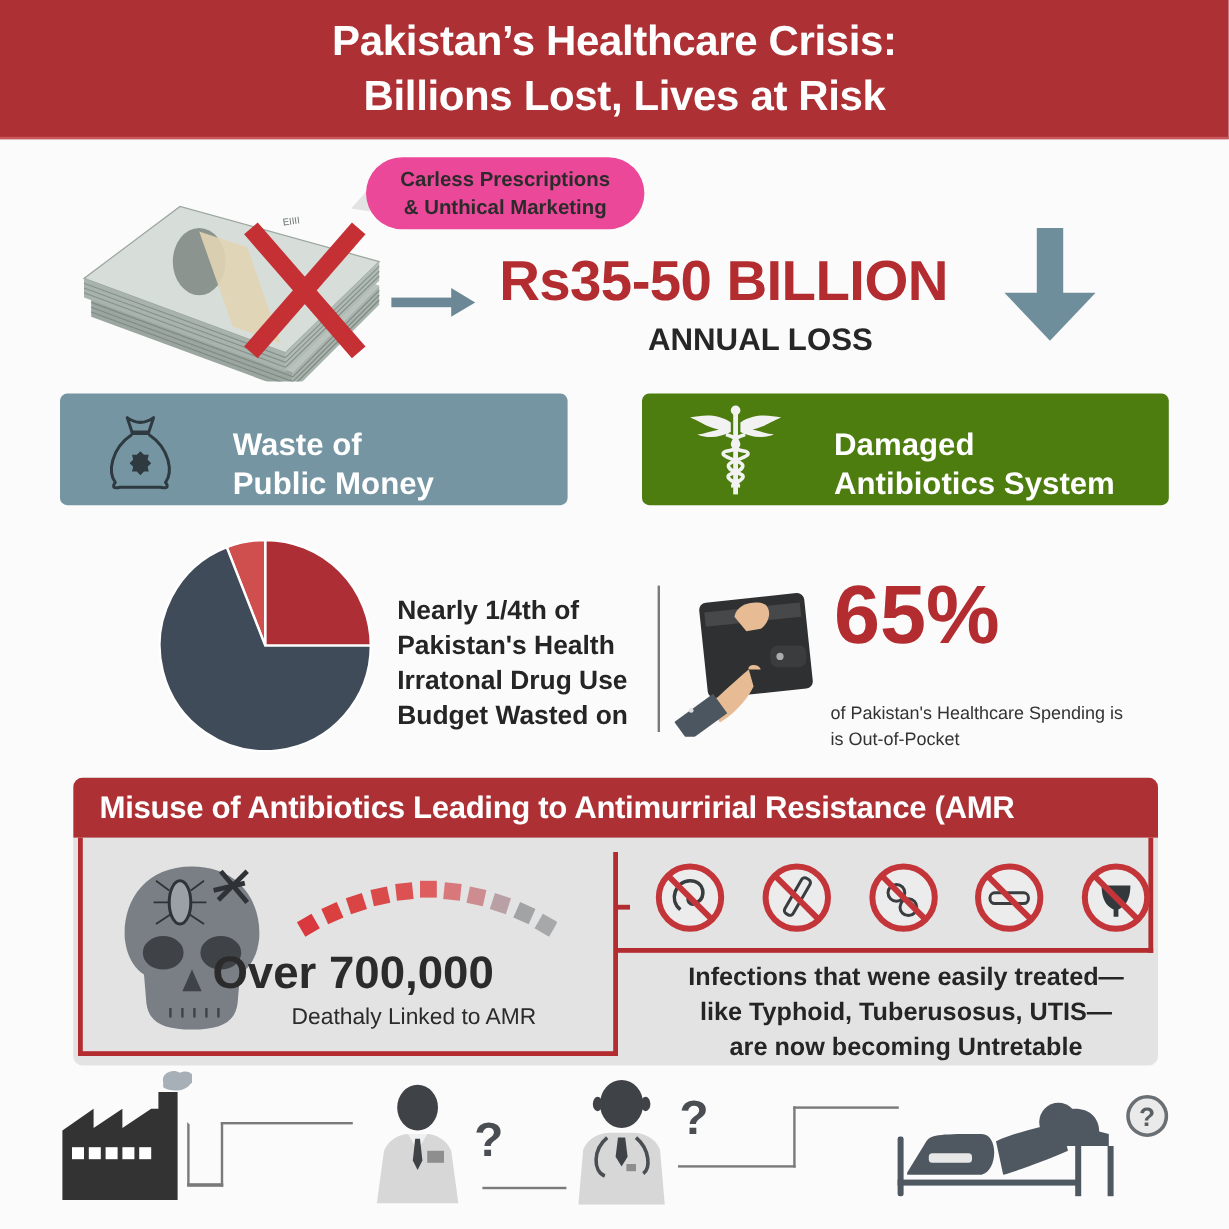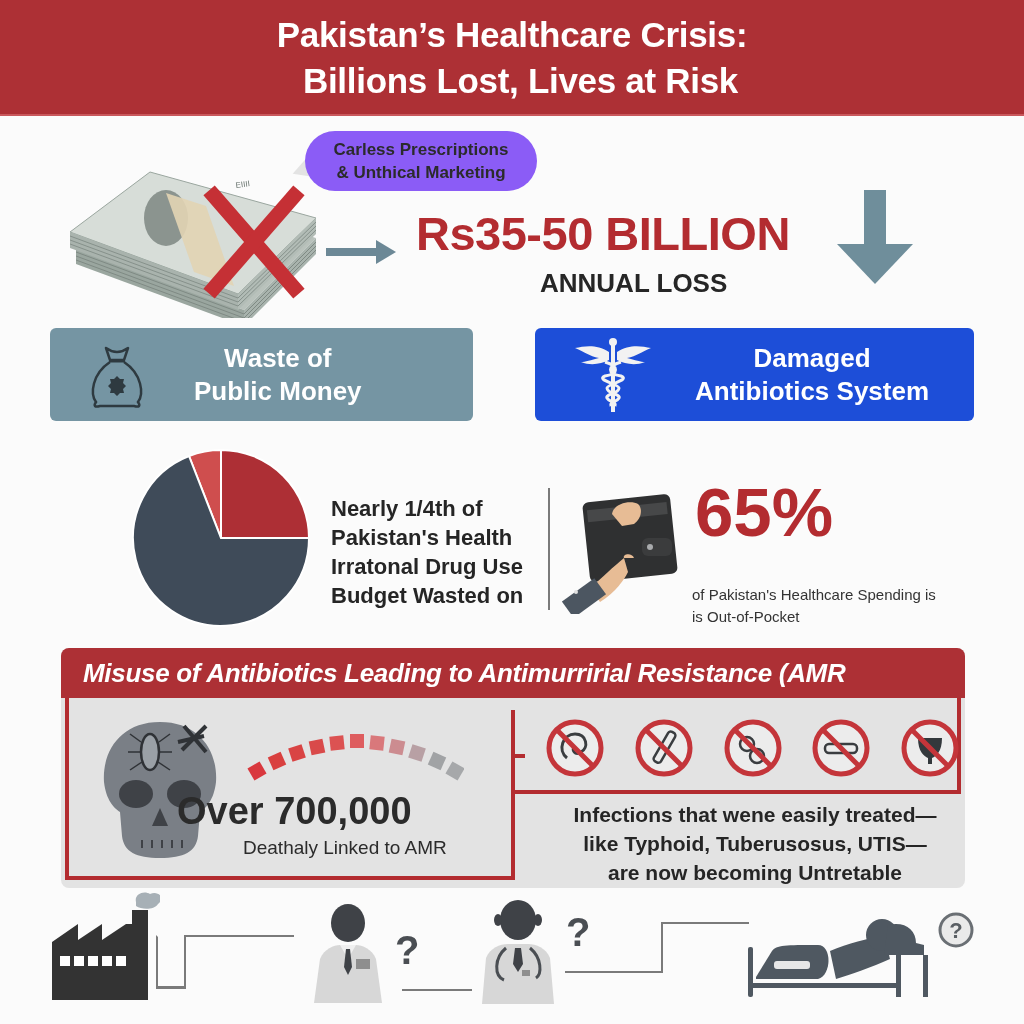--- a/index.html
+++ b/index.html
@@ -7,43 +7,43 @@
   body { position: relative; font-family: "Liberation Sans", "DejaVu Sans", sans-serif; color: #2b2b2b; }
   .abs { position: absolute; }
 
   
   .header { left: 0; top: 0; width: 1024px; height: 116px; background: #ad3035; border-bottom: 2px solid #c9585c; }
   .title { width: 100%; text-align: center; color: #fff; font-weight: 700; font-size: 35px; line-height: 46px; }
   .title.l1 { position: absolute; top: 12px; left: 0; letter-spacing: -0.3px; }
   .title.l2 { position: absolute; top: 58px; left: 0; padding-left: 17px; letter-spacing: -0.3px; }
 
   
-  .bubble { left: 305px; top: 131px; width: 232px; height: 60px; background: #8b5cf6; border-radius: 30px; text-align: center; font-size: 17px; line-height: 23px; padding-top: 7px; font-weight: 600; color: #2b2b2b; }
+  .bubble { left: 305px; top: 131px; width: 232px; height: 60px; background: #ec4899; border-radius: 30px; text-align: center; font-size: 17px; line-height: 23px; padding-top: 7px; font-weight: 600; color: #2b2b2b; }
   .bubble-tail { left: 292px; top: 158px; width: 0; height: 0; border-top: 12px solid transparent; border-bottom: 12px solid transparent; border-right: 22px solid #e3e3e3; transform: rotate(-20deg); }
 
   
   .loss-amount { left: 416px; top: 206px; font-size: 47px; font-weight: 700; color: #b32c30; letter-spacing: -0.5px; line-height: 56px; }
   .loss-label { left: 540px; top: 266px; font-size: 26px; font-weight: 700; color: #262626; line-height: 34px; }
 
   
   .box { height: 93px; border-radius: 6px; color: #fff; font-weight: 700; font-size: 26px; line-height: 33px; }
   .box.blue { left: 50px; top: 328px; width: 423px; background: #7595a3; }
-  .box.dark { left: 535px; top: 328px; width: 439px; background: #1d4ed8; }
-  .box .txt { position: absolute; top: 14px; text-align: center; }
+  .box.dark { left: 535px; top: 328px; width: 439px; background: #4d7c0f; }
+  .box .txt { position: absolute; top: 26px; }
   .box.blue .txt { left: 144px; }
   .box.dark .txt { left: 160px; }
 
   
   .pie-caption { left: 331px; top: 494px; font-size: 22px; font-weight: 700; line-height: 29px; color: #252525; }
   .vdivider { left: 548px; top: 488px; width: 2px; height: 122px; background: #7a7a7a; }
   .pct { left: 695px; top: 480px; font-size: 69px; font-weight: 700; color: #b32c30; line-height: 66px; }
   .pct-caption { left: 692px; top: 584px; font-size: 15px; line-height: 22px; color: #333; }
 
   
-  .amr-panel { left: 61px; top: 648px; width: 904px; height: 240px; background: #e3e3e3; border-radius: 8px; overflow: hidden; font-style: italic; }
+  .amr-panel { left: 61px; top: 648px; width: 904px; height: 240px; background: #e3e3e3; border-radius: 8px; overflow: hidden; }
   .amr-header { left: 0; top: 0; width: 904px; height: 50px; background: #ad3035; }
   .amr-title { position: absolute; left: 22px; top: 8px; color: #fff; font-weight: 700; font-size: 26px; line-height: 34px; letter-spacing: -0.3px; white-space: nowrap; }
   .amr-left-frame { left: 4px; top: 50px; width: 450px; height: 182px; border: 4px solid #b32c30; border-top: none; border-right: none; }
   .amr-left-frame-r { left: 450px; top: 62px; width: 4px; height: 170px; background: #b32c30; }
   .amr-right-frame { left: 454px; top: 50px; width: 446px; height: 96px; border: 4px solid #b32c30; border-top: none; border-left: none; }
   .amr-right-tick { left: 454px; top: 106px; width: 10px; height: 4px; background: #b32c30; }
 
   .deaths-num { left: 177px; top: 788px; font-size: 38px; font-weight: 700; color: #2b2b2b; line-height: 46px; }
   .deaths-label { left: 243px; top: 835px; font-size: 19px; color: #2b2b2b; line-height: 26px; }
 

